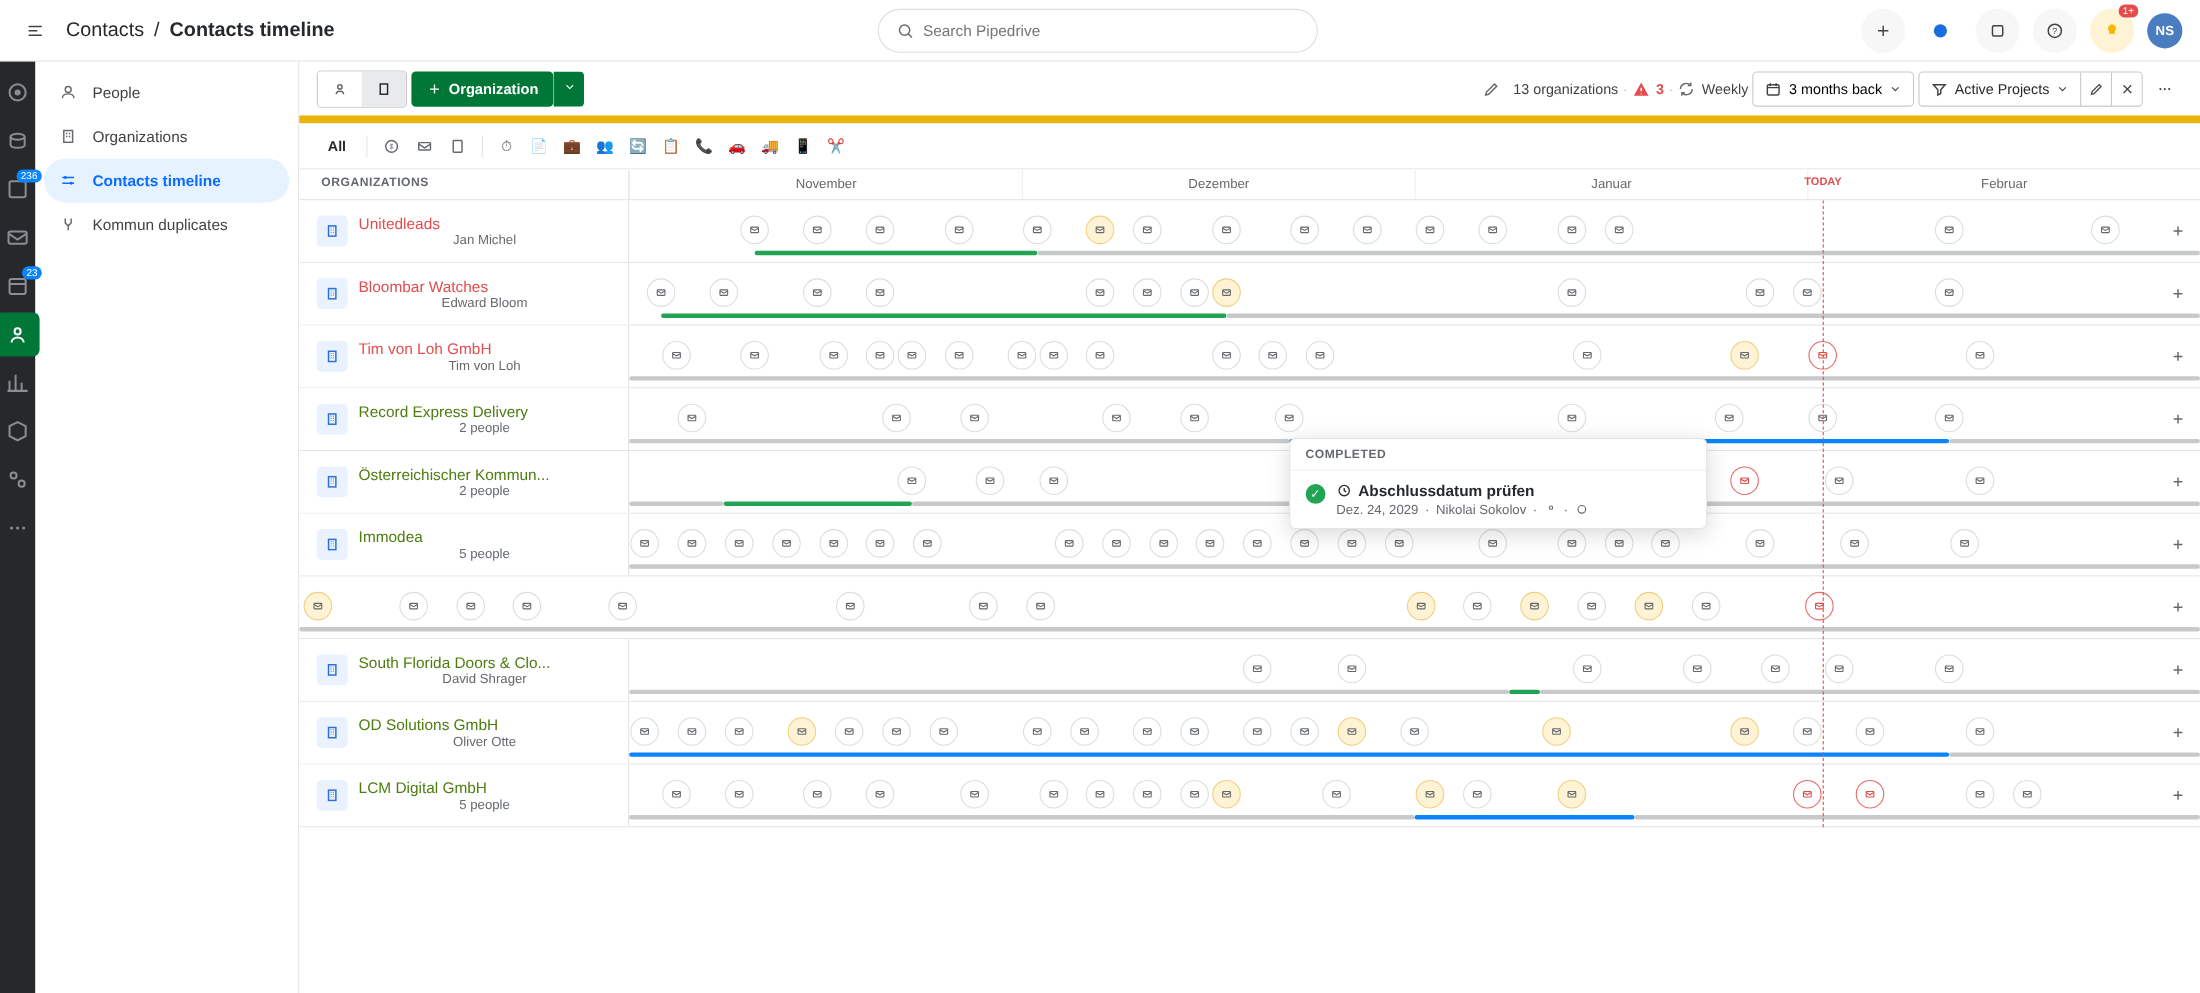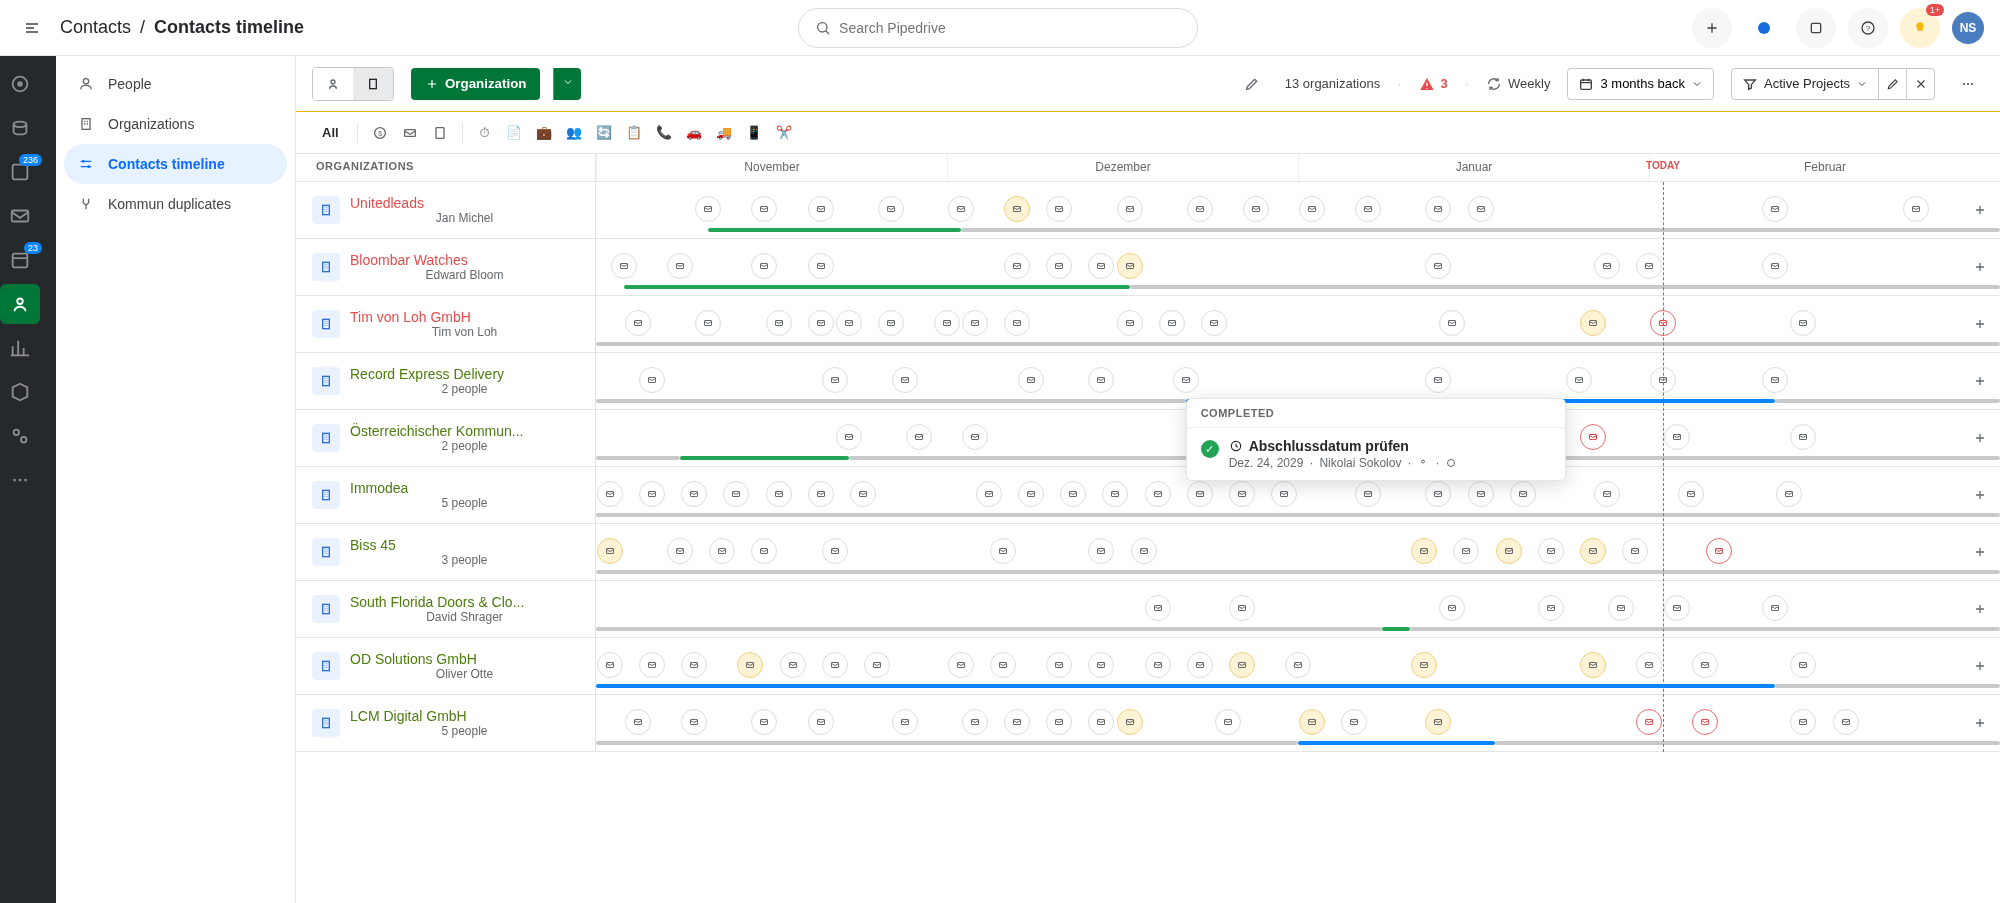--- a/index.html
+++ b/index.html
@@ -16,34 +16,34 @@
 .search { width: 400px; height: 40px; border: 1px solid #dcdddd; border-radius: 20px; display: flex; align-items: center; padding: 0 16px; gap: 8px; }
 .search input { border: none; outline: none; flex: 1; font-size: 14px; }
 .topbar-right { display: flex; align-items: center; gap: 12px; }
 .icon-btn-circle { width: 40px; height: 40px; border-radius: 50%; background: #f7f7f7; display: flex; align-items: center; justify-content: center; cursor: pointer; }
 .avatar-ns { width: 32px; height: 32px; border-radius: 50%; background: #4a7cc0; color: #fff; display: flex; align-items: center; justify-content: center; font-size: 12px; font-weight: 600; }
 .notif-badge { position: relative; }
 .notif-badge::after { content: attr(data-count); position: absolute; top: -4px; right: -4px; background: #e34d4d; color: #fff; font-size: 9px; padding: 1px 4px; border-radius: 8px; }
 
 
 .layout { display: flex; height: calc(100vh - 56px); }
-.rail { width: 56px; background: #26292c; display: flex; flex-direction: column; align-items: flex-start; padding-top: 8px; gap: 4px; }
+.rail { width: 32px; background: #26292c; display: flex; flex-direction: column; align-items: center; padding-top: 8px; gap: 4px; }
 .rail-item { width: 40px; height: 40px; display: flex; align-items: center; justify-content: center; border-radius: 6px; cursor: pointer; color: #8a8d91; position: relative; }
 .rail-item.active { background: #017737; color: #fff; }
 .rail-badge { position: absolute; top: 2px; right: -2px; background: #0a84ff; color: #fff; font-size: 9px; padding: 1px 4px; border-radius: 8px; }
 
 
 .sidebar { width: 240px; border-right: 1px solid #e5e5e5; padding-top: 8px; }
 .sidebar-item { height: 40px; display: flex; align-items: center; padding: 0 20px; gap: 12px; cursor: pointer; color: #404346; font-size: 14px; }
 .sidebar-item.active { background: #e6f2ff; color: #0a6cff; font-weight: 600; border-radius: 20px; margin: 0 8px; padding: 0 12px; }
 .sidebar-icon { width: 20px; height: 20px; display: flex; align-items: center; justify-content: center; }
 
 
 .main { flex: 1; display: flex; flex-direction: column; overflow: hidden; }
-.toolbar { height: 56px; display: flex; align-items: center; padding: 0 16px; gap: 17px; border-bottom: 1px solid #eab308; }
+.toolbar { height: 56px; display: flex; align-items: center; padding: 0 16px; gap: 4px; border-bottom: 7px solid #eab308; }
 .view-toggle { display: flex; border: 1px solid #c7c9cb; border-radius: 4px; overflow: hidden; }
 .view-toggle button { width: 40px; height: 32px; border: none; background: #fff; cursor: pointer; display: flex; align-items: center; justify-content: center; }
 .view-toggle button.active { background: #e9eaeb; }
 .btn-primary { height: 32px; background: #017737; color: #fff; border: none; border-radius: 4px; padding: 0 14px; font-weight: 600; display: flex; align-items: center; gap: 6px; cursor: pointer; }
 .btn-primary-dd { width: 28px; height: 32px; background: #017737; border: none; border-left: 1px solid rgba(255,255,255,0.3); border-radius: 0 4px 4px 0; margin-left: -4px; color: #fff; cursor: pointer; }
 .toolbar-spacer { flex: 1; }
 .toolbar-info { display: flex; align-items: center; gap: 6px; color: #404346; }
 .toolbar-info .warn { color: #e34d4d; font-weight: 600; }
 .dot-sep { color: #c7c9cb; }
 .btn-outline { height: 32px; border: 1px solid #c7c9cb; background: #fff; border-radius: 4px; padding: 0 10px; display: flex; align-items: center; gap: 6px; cursor: pointer; font-size: 13px; }
@@ -1021,32 +1021,20 @@
                 </svg>
               </div>
               <div class="plus-btn">
                 <svg viewBox="0 0 24 24">
                   <path d="M12 6v12M6 12h12" stroke="#65696d" stroke-width="2"></path>
                 </svg>
               </div>
             </div>
           </div>
           <div class="row">
-            <div class="org-cell">
-    <div class="org-icon org-icon-normal">
-      <svg viewBox="0 0 24 24">
-                  <rect x="7" y="5" width="10" height="14" stroke="#2a6fd6" stroke-width="2" fill="none"></rect>
-                  <path d="M10 8h1M13 8h1M10 11h1M13 11h1M10 14h1M13 14h1" stroke="#2a6fd6" stroke-width="1.5"></path>
-                </svg>
-    </div>
-    <div style="min-width:0;flex:1">
-      <div class="org-name ">Biss 45</div>
-      <div class="org-sub">3 people</div>
-    </div>
-            </div>
             <div class="timeline-lane">
               <div class="lane-bar bar-grey" style="left: 0%; width: 100%;"></div>
               <div class="activity-dot yellow" style="left: 1%;">
                 <svg viewBox="0 0 24 24" style="width:12px;height:12px">
                   <rect x="5" y="7" width="14" height="10" rx="1" stroke="currentColor" stroke-width="2" fill="none"></rect>
                   <path d="M5 9l7 4 7-4" stroke="currentColor" stroke-width="2" fill="none"></path>
                 </svg>
               </div>
               <div class="activity-dot " style="left: 6%;">
                 <svg viewBox="0 0 24 24" style="width:12px;height:12px">

